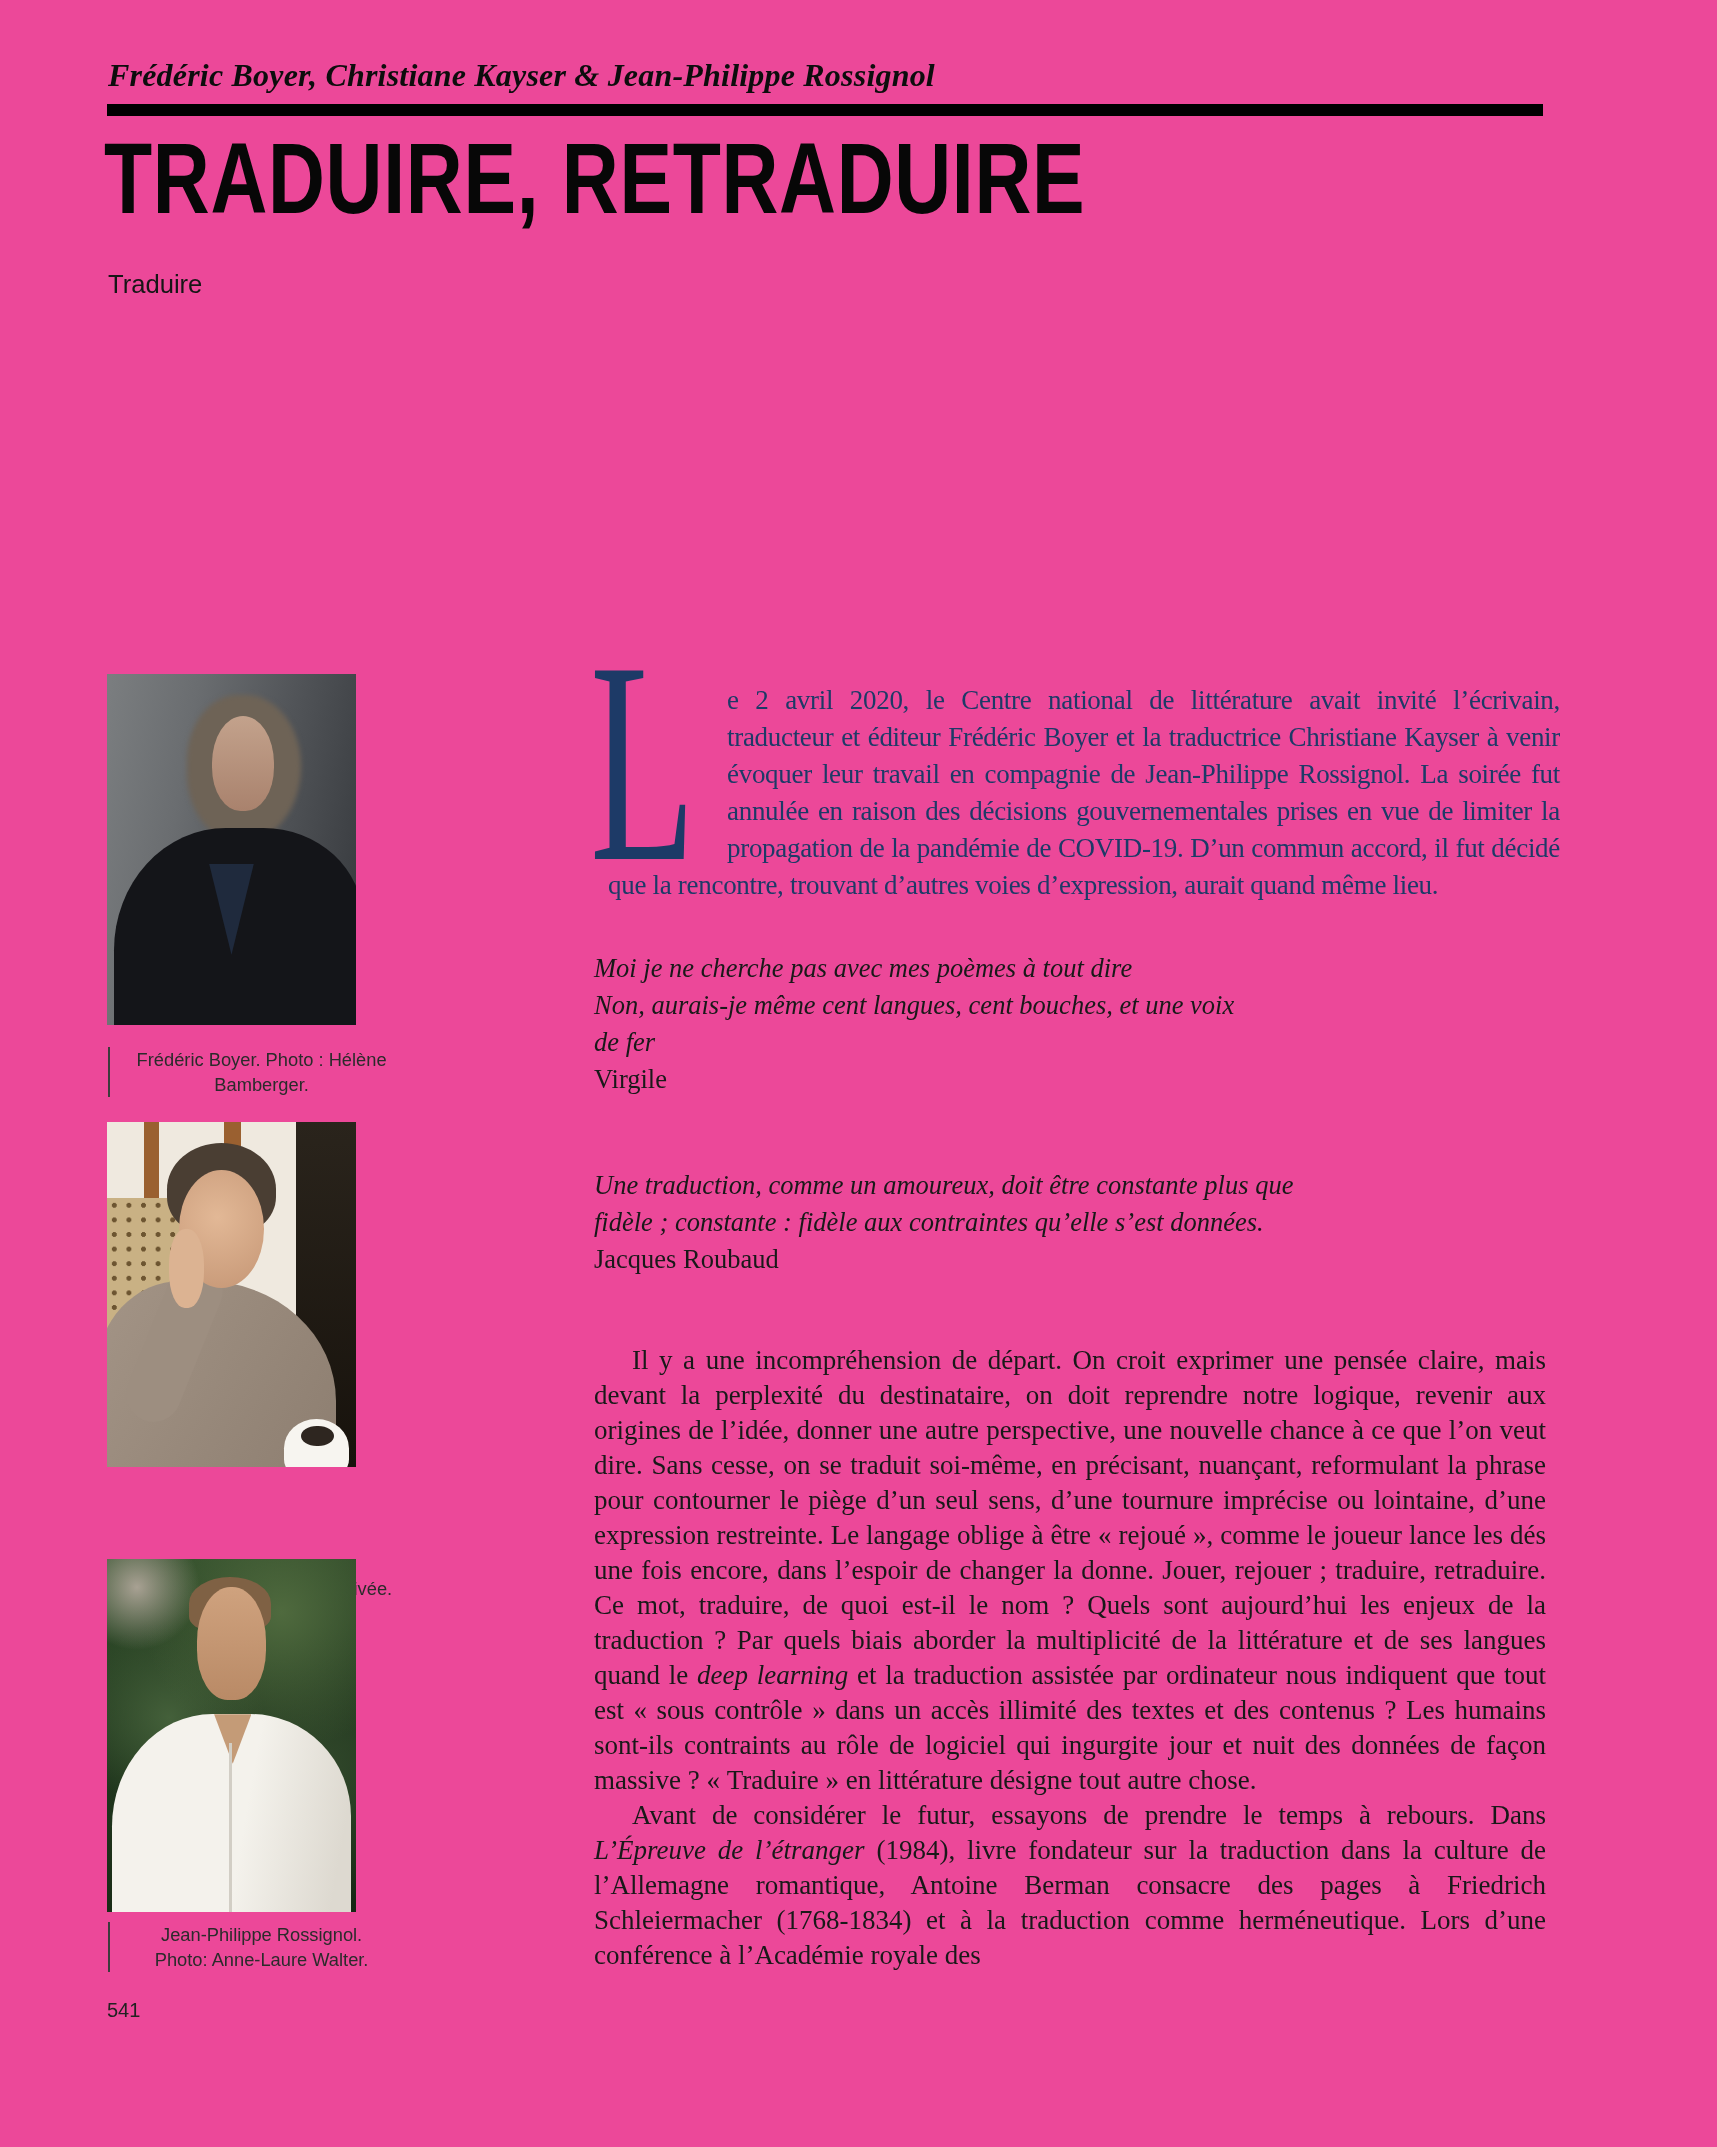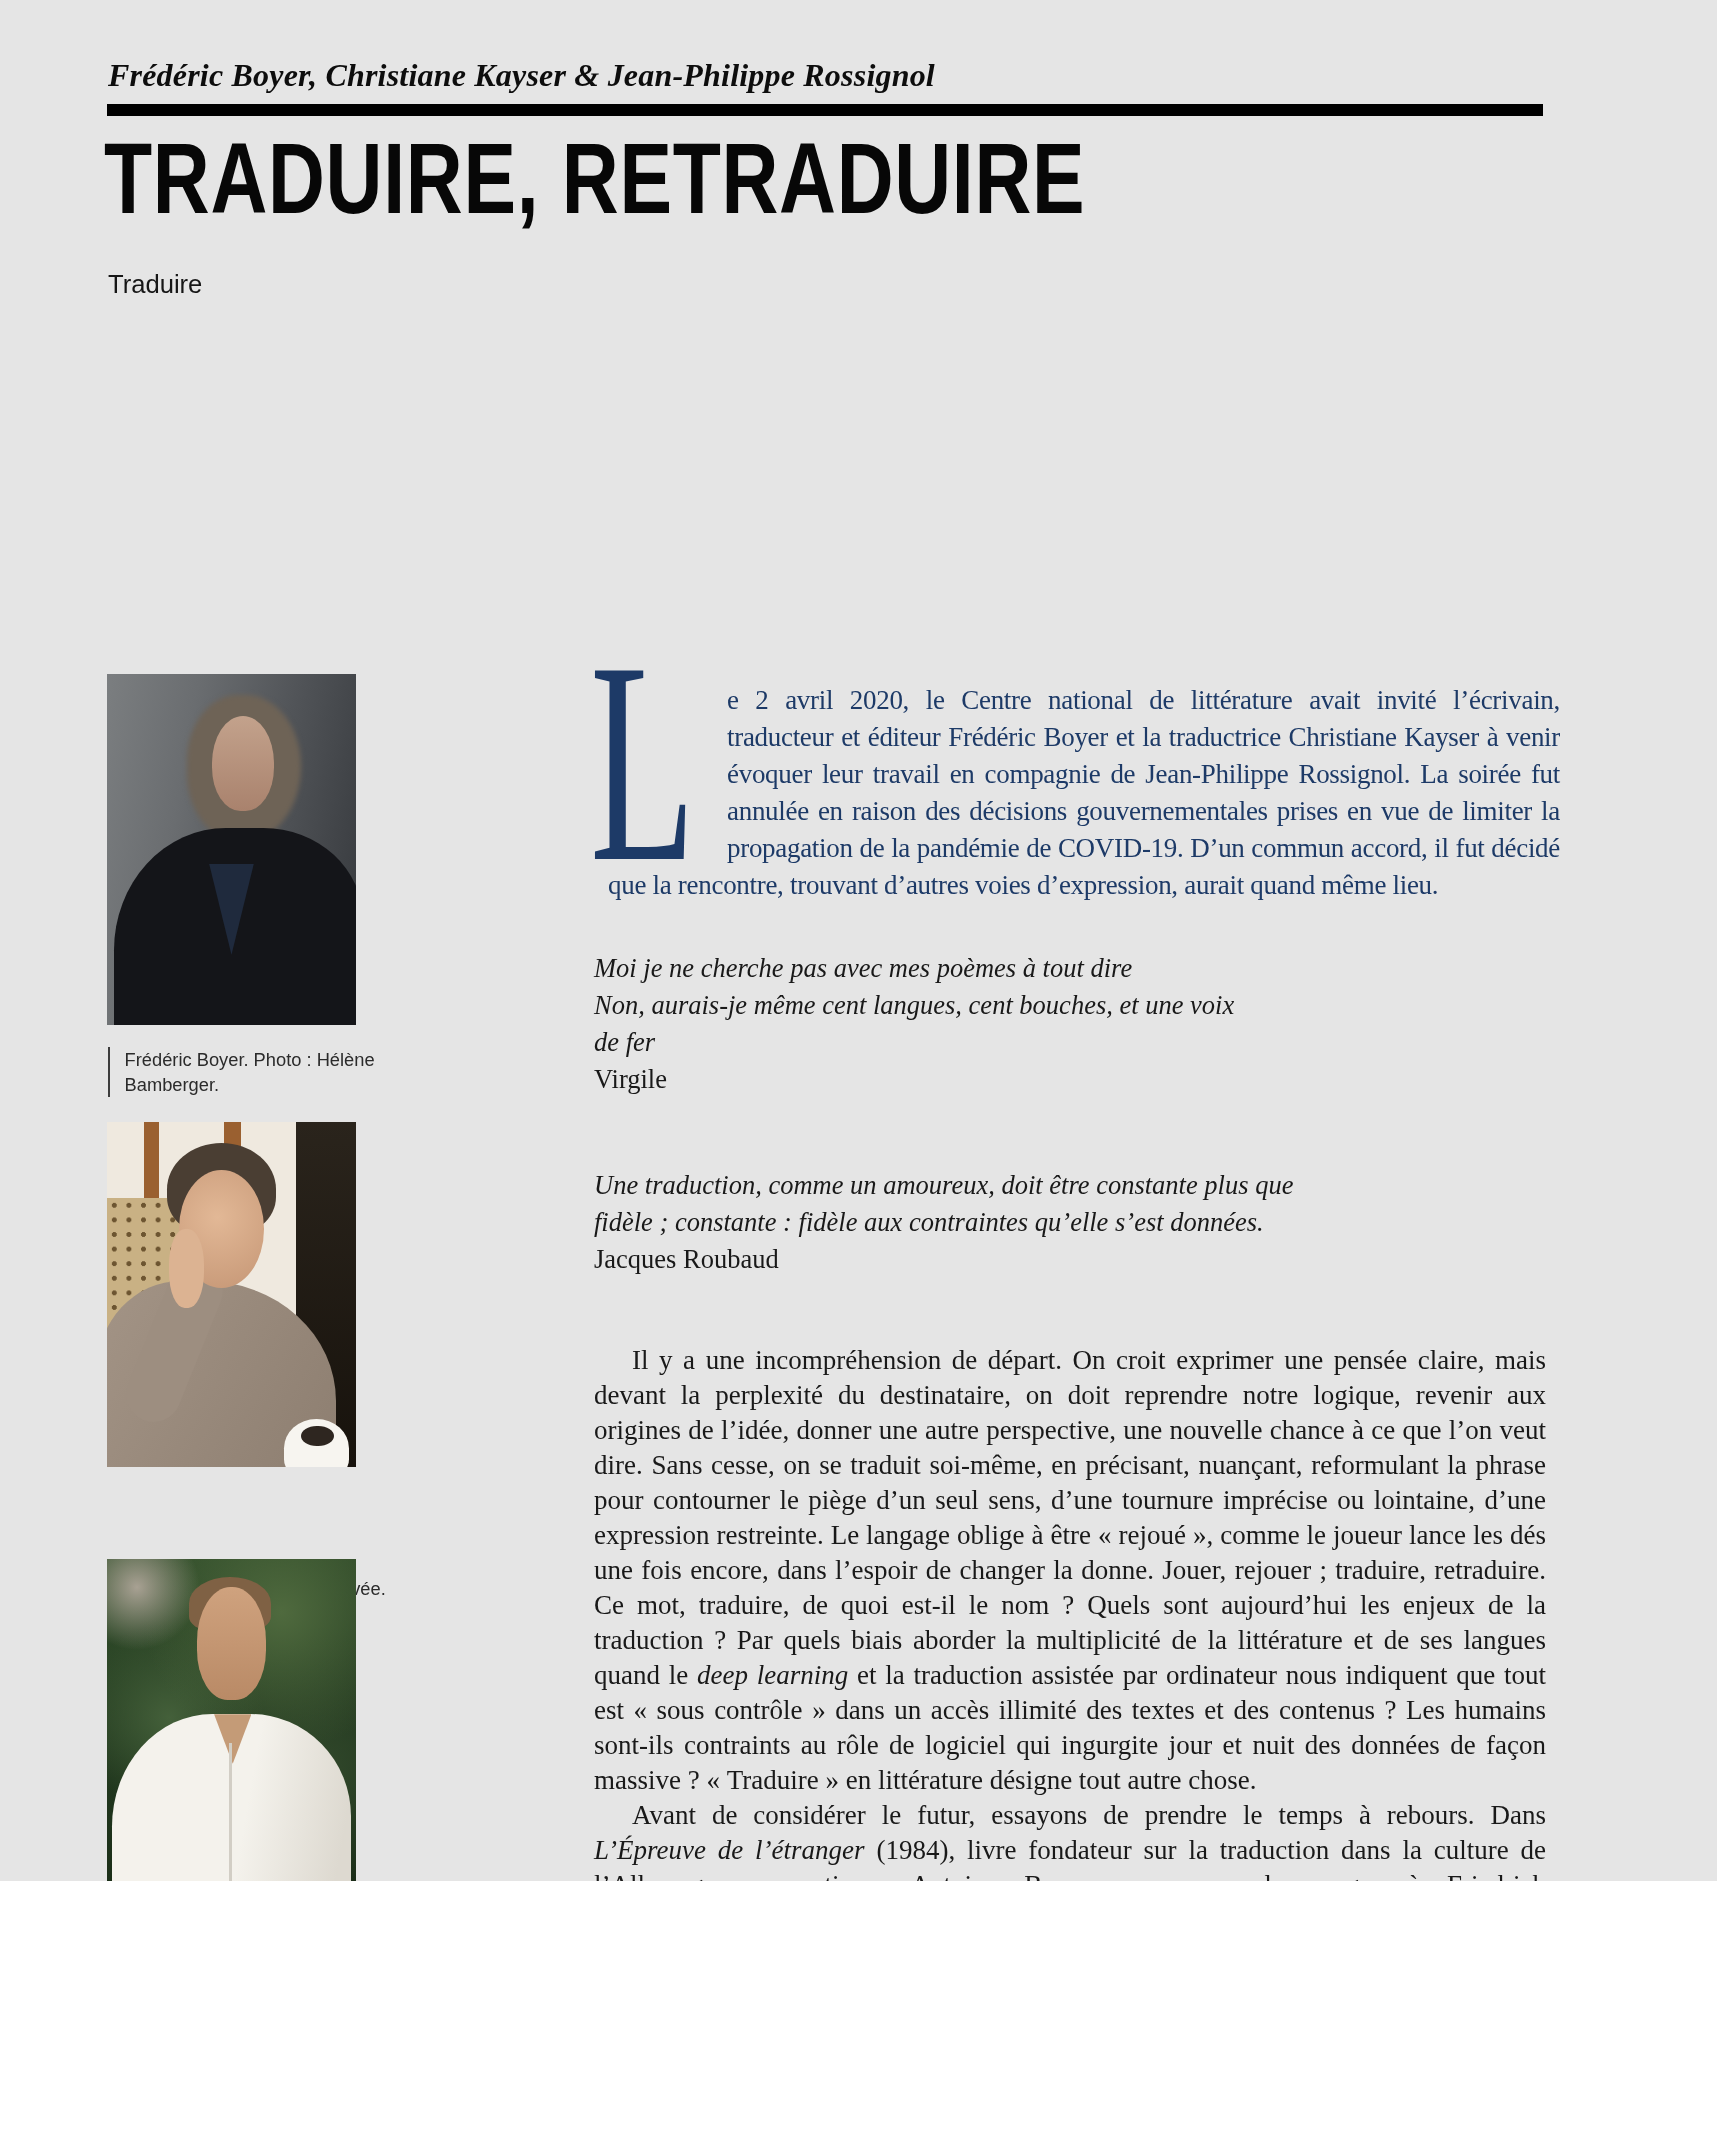--- a/index.html
+++ b/index.html
@@ -1,17 +1,17 @@
 <!DOCTYPE html>
 <html lang="fr" style="font-size:14.6px"><head>
 <meta charset="utf-8">
 <style>
   html,body { margin:0; padding:0; background:#ffffff; }
   .page {
-    position:relative; width:1718px; height:1881px; background:#e5e5e5;
+    position:relative; width:1718px; height:2147px; background:#ec4899;
     font-family:"Liberation Serif", serif; color:#191919; overflow:hidden;
   }
 
   
   .authors {
     position:absolute; left:108px; top:57px;
     font-style:italic; font-weight:700; font-size:32px; letter-spacing:0.2px; color:#0d0d0d;
     white-space:nowrap;
   }
   .rule { position:absolute; left:107px; top:104px; width:1436px; height:12px; background:#000; }
@@ -67,21 +67,21 @@
   .p3-hair  { left:33%; top:5%;  width:33%; height:15%; background:#7f6144; border-radius:50% 50% 25% 25%; }
   .p3-face  { left:36%; top:8%;  width:28%; height:32%; background:linear-gradient(180deg,#cfa27e,#b98a66); border-radius:48% 48% 44% 44%; }
   .p3-shirt { left:2%;  top:44%; width:96%; height:58%; background:linear-gradient(100deg,#f4f2ec 55%,#ddd9d0 92%); border-radius:42% 42% 0 0/55% 50% 0 0; }
   .p3-placket{ left:49%; top:52%; width:2.7px; height:48%; background:#d2cec5; }
   .p3-vneck { left:43%; top:44%; width:15%; height:14%; background:#c49b77; clip-path:polygon(0 0,100% 0,50% 100%); }
 
   
   .caption {
     position:absolute; left:108px; width:274px;
     font-family:"Liberation Sans", sans-serif; font-size:18.3px; line-height:25px; color:#2b2b2b;
-    border-left:2.7px solid #3c3c3c; padding-left:14.6px;
+    border-left:2.7px solid #3c3c3c; padding-left:14.6px;text-align:center;
   }
   #cap1 { top:1047px; }
   #cap2 { top:1576px; }
   #cap3 { top:1922px; }
 
   
   .dropcap {
     position:absolute; left:590px; top:618px;
     font-size:288px; line-height:1; font-weight:400;
     transform:scaleX(0.6); transform-origin:left top;

